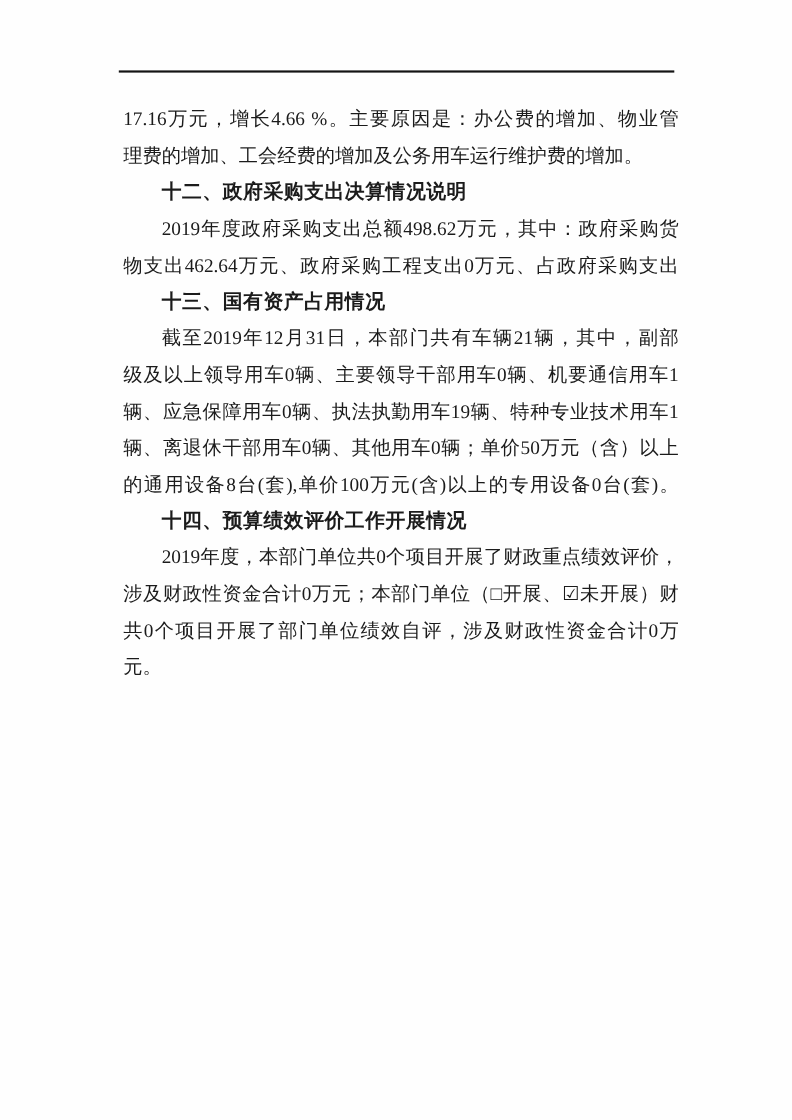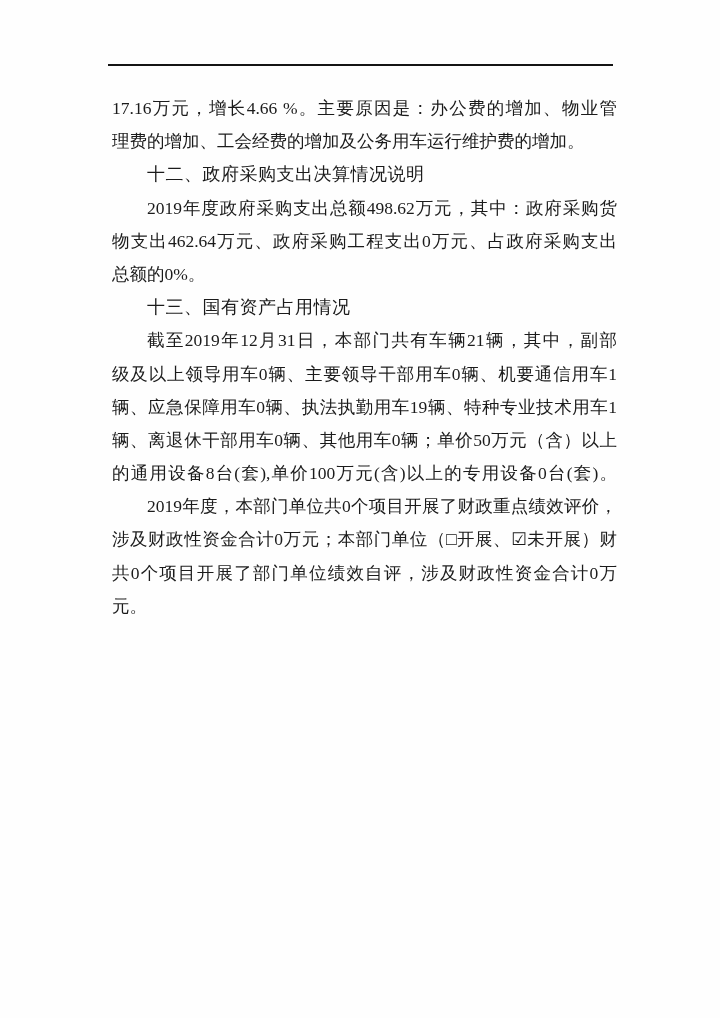--- a/index.html
+++ b/index.html
@@ -34,48 +34,48 @@
     white-space: normal;
   }
   .j {
     text-align: justify;
     text-align-last: justify;
     text-justify: inter-character;
   }
   .ind { text-indent: 35px; }
   .hd {
     font-family: "Liberation Sans", "DejaVu Sans", sans-serif;
-    font-weight: 400;
+    font-weight: 700;
     font-size: 18px;
     letter-spacing: 0.5px;
     color: #1b1b1b;
   }
 </style>
 </head>
 <body>
 
 <div class="page">
   <div class="header-rule"></div>
 
   <div class="text-column">
 
     <div class="ln j">17.16万元，增长4.66 %。主要原因是：办公费的增加、物业管</div>
     <div class="ln">理费的增加、工会经费的增加及公务用车运行维护费的增加。</div>
 
     <div class="ln hd ind">十二、政府采购支出决算情况说明</div>
     <div class="ln j ind">2019年度政府采购支出总额498.62万元，其中：政府采购货</div>
     <div class="ln j">物支出462.64万元、政府采购工程支出0万元、占政府采购支出</div>
-    <div class="ln">总额的0%。</div>
 
     <div class="ln hd ind">十三、国有资产占用情况</div>
     <div class="ln j ind">截至2019年12月31日，本部门共有车辆21辆，其中，副部（省）</div>
     <div class="ln j">级及以上领导用车0辆、主要领导干部用车0辆、机要通信用车1</div>
     <div class="ln j">辆、应急保障用车0辆、执法执勤用车19辆、特种专业技术用车1</div>
     <div class="ln j">辆、离退休干部用车0辆、其他用车0辆；单价50万元（含）以上</div>
     <div class="ln j">的通用设备8台(套),单价100万元(含)以上的专用设备0台(套)。</div>
 
+    <div class="ln hd ind">十四、预算绩效评价工作开展情况</div>
     <div class="ln j ind">2019年度，本部门单位共0个项目开展了财政重点绩效评价，</div>
     <div class="ln j">涉及财政性资金合计0万元；本部门单位（□开展、☑未开展）财</div>
     <div class="ln j">共0个项目开展了部门单位绩效自评，涉及财政性资金合计0万</div>
     <div class="ln">元。</div>
 
   </div>
 </div>
 
 </body></html>

